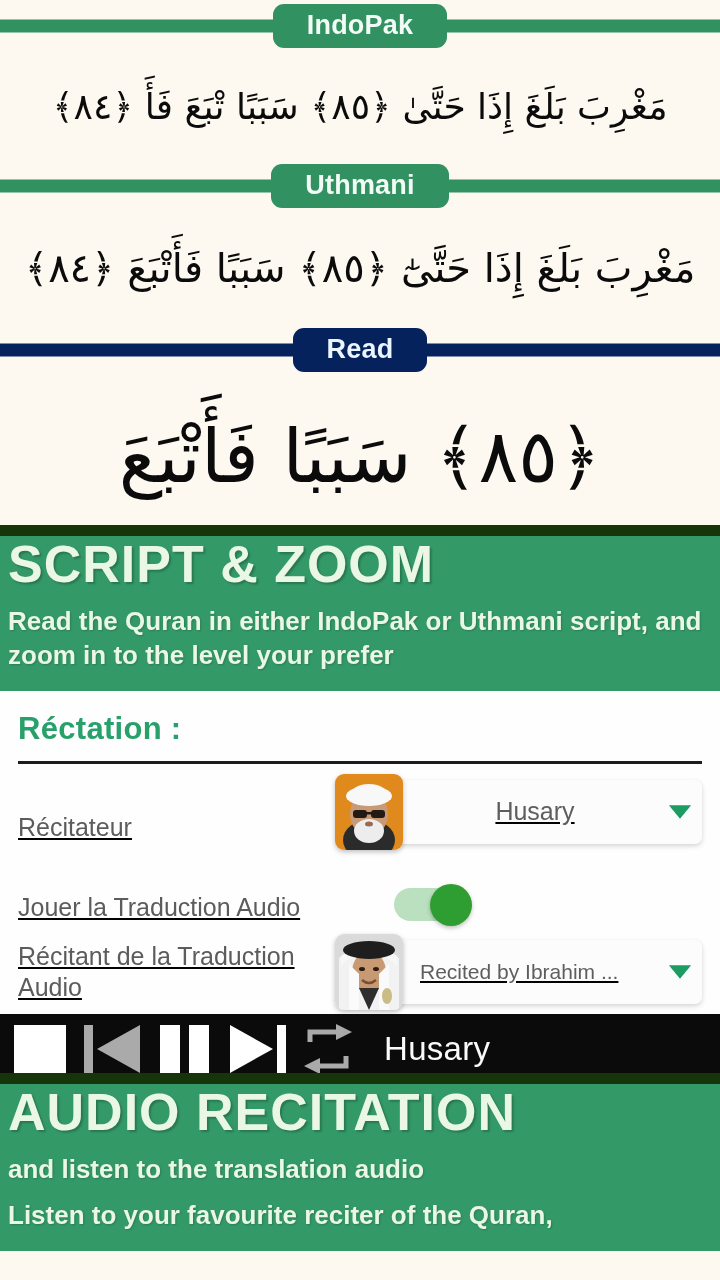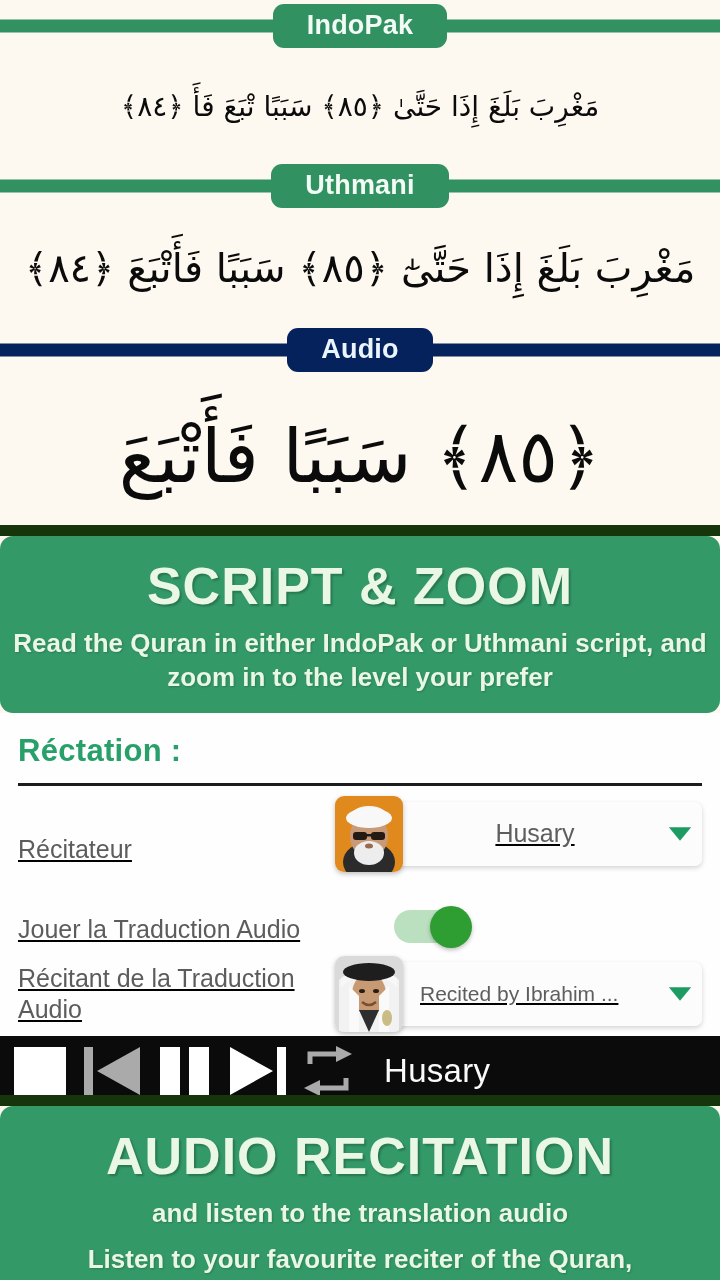--- a/index.html
+++ b/index.html
@@ -43,32 +43,30 @@
   .pill.navy  { background:#05225C; color:#EAF5FF; }
 
   .arabic-row {
     display:flex; align-items:center; justify-content:center;
     direction:rtl;
     color:#0B0B0B;
     padding:0 6px;
     font-family:"DejaVu Sans", sans-serif;
     white-space:nowrap;
   }
-  .arabic-indopak { height:108px; font-size:28px; }
+  .arabic-indopak { height:108px; font-size:36px; }
   .arabic-uthmani { height:112px; font-size:40px; }
   .arabic-zoom    { height:160px; font-size:74px; letter-spacing:2px; }
 
   
   .banner {
     position:relative;
     background:#339966;
-    text-align:center;
     color:#E9F7E4;
-    padding:22px 8px 18px;
-    border-radius:13px;
+    padding:0 8px 18px;
   }
   .banner::before {
     content:""; position:absolute; left:0; right:0; top:-11px;
     height:11px; background:#17350B;
   }
   .banner-title {
     font-size:52px; font-weight:bold;
     letter-spacing:1px; line-height:1.08;
     text-shadow:2px 2px 2px rgba(0,0,0,.22);
   }
@@ -181,21 +179,21 @@
 
     <div class="divider-row">
       <div class="divider-line green"></div>
       <div class="pill green">Uthmani</div>
     </div>
 
     <div class="arabic-row arabic-uthmani">مَغْرِبَ بَلَغَ إِذَا حَتَّىٰٓ ﴿٨٥﴾ سَبَبًا فَأَتْبَعَ ﴿٨٤﴾</div>
 
     <div class="divider-row">
       <div class="divider-line navy"></div>
-      <div class="pill navy">Audio</div>
+      <div class="pill navy">Read</div>
     </div>
 
     <div class="arabic-row arabic-zoom">﴿٨٥﴾ سَبَبًا فَأَتْبَعَ</div>
   </div>
 
   <div class="banner">
     <div class="banner-title">SCRIPT &amp; ZOOM</div>
     <div class="banner-sub">Read the Quran in either IndoPak or Uthmani script, and zoom in to the level your prefer</div>
   </div>
 

